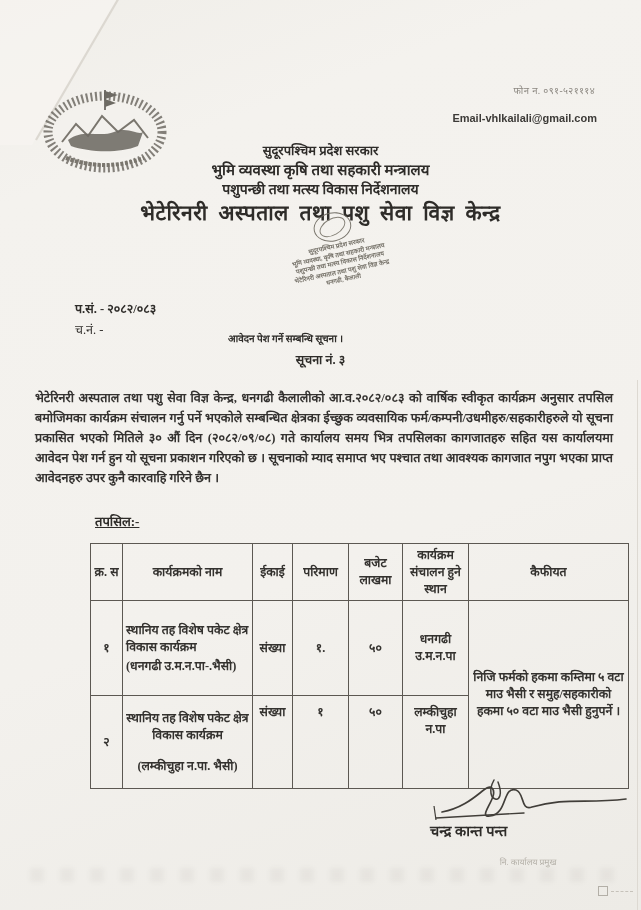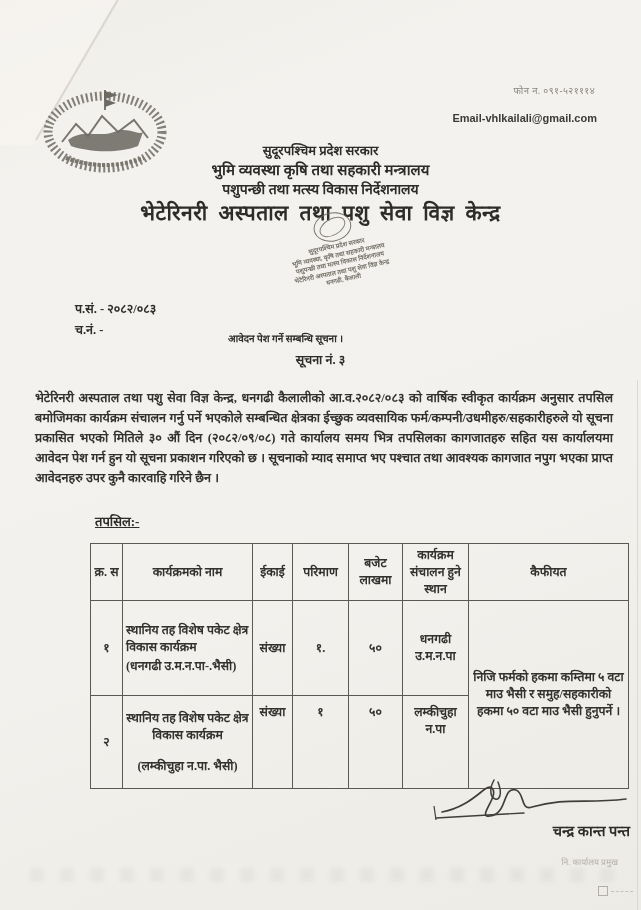--- a/index.html
+++ b/index.html
@@ -39,21 +39,21 @@
   .stamp{left:252px;top:212px;width:170px;z-index:3;transform:rotate(-12deg);
     color:#6e6a61;text-align:center;opacity:.92;}
   .stamp .ring{width:36px;height:27px;margin:0 auto 1px auto;border:1.6px solid #6e6a61;
     border-radius:50%;position:relative;overflow:hidden;}
   .stamp .ring i{position:absolute;left:4px;top:5px;width:26px;height:15px;border:1.2px solid #7b776d;
     border-radius:50%;transform:rotate(-18deg);}
   .stamp .sline{font-size:6.4px;line-height:8.6px;white-space:nowrap;font-weight:600;}
   .stamp .s5{font-size:6.2px;}
   
   .psn{left:75px;top:300px;font-size:12.5px;font-weight:600;z-index:2;text-align:right;}
-  .chn{left:75px;top:321px;font-size:12.5px;font-weight:700;z-index:2;}
+  .chn{left:75px;top:321px;font-size:12.5px;font-weight:400;z-index:2;}
   .subj{left:0;width:571px;top:331px;font-size:10px;font-weight:700;z-index:2;}
   .subj2{left:0;width:641px;top:351px;font-size:12.5px;font-weight:700;z-index:2;}
   .subj3{left:0;width:641px;top:367px;font-size:12px;font-weight:700;z-index:2;}
   
   .body-par{left:35px;top:388px;width:578px;font-size:12.6px;line-height:20px;
     text-align:justify;font-weight:600;color:#343230;z-index:2;}
   .tapasil{left:95px;top:512px;font-size:13px;font-weight:700;text-decoration:underline;z-index:2;}
   
   .tblwrap{left:90px;top:543px;z-index:2;}
   table.notice{border-collapse:collapse;table-layout:fixed;width:538px;}
@@ -65,24 +65,24 @@
   .c-sn{width:32px;} .c-name{width:130px;} .c-unit{width:40px;} .c-qty{width:56px;}
   .c-bud{width:54px;} .c-loc{width:66px;} .c-rem{width:160px;}
   .th-top{vertical-align:top;text-align:center;}
   .cell-c{text-align:center;}
   .name-cell{text-align:left;padding-left:6px;vertical-align:top;padding-top:8px;}
   .name-bold{font-weight:700;display:block;margin-top:2px;}
   .row2 .name-bold{margin-top:14px;}
   .remark-cell{text-align:center;font-size:12.6px;line-height:19px;font-weight:600;padding:4px 6px;}
   
   .sig-svg{left:428px;top:776px;z-index:2;}
-  .sig-name{left:430px;top:820px;width:200px;text-align:right;font-size:14.5px;font-weight:700;z-index:2;}
+  .sig-name{left:430px;top:820px;width:200px;text-align:left;font-size:14.5px;font-weight:700;z-index:2;}
   .sig-desig{left:430px;top:841px;width:200px;text-align:center;font-size:10.8px;font-weight:700;
     color:#4a4742;z-index:2;}
-  .sig-sub{left:438px;top:856px;width:180px;text-align:right;font-size:8.5px;color:#b2aea6;
+  .sig-sub{left:438px;top:856px;width:180px;text-align:center;font-size:8.5px;color:#b2aea6;
     filter:blur(.4px);z-index:2;}
 </style>
 </head>
 <body>
 
 <div class="page">
 
   <svg class="abs crease-svg" width="641" height="910">
     <polygon points="0,0 118,0 32,145 0,145" fill="#f7f5f1" opacity="0.65"></polygon>
     <line x1="120" y1="-4" x2="36" y2="140" stroke="#dcd8d1" stroke-width="2.2"></line>

